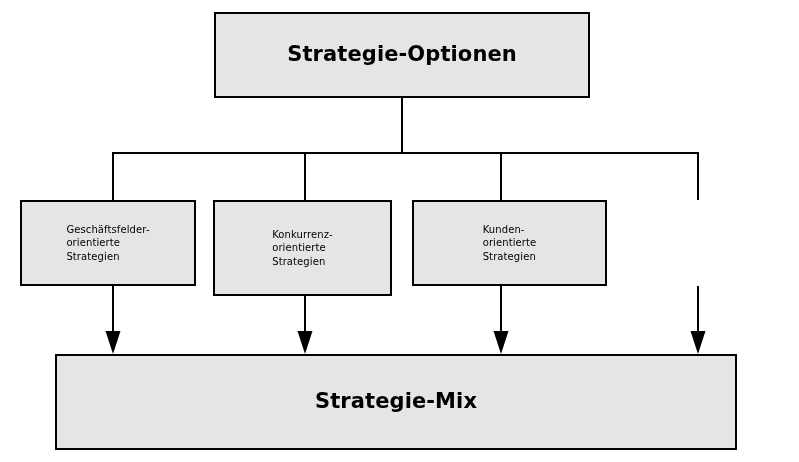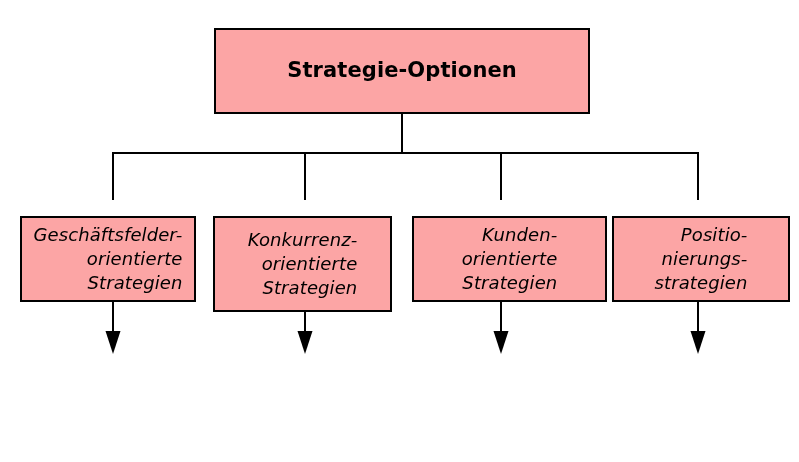--- a/index.html
+++ b/index.html
@@ -15,41 +15,39 @@
     position: relative;
     width: 799px;
     height: 462px;
     background: #ffffff;
     overflow: hidden;
   }
   .box {
     position: absolute;
     box-sizing: border-box;
     border: 2px solid #000000;
-    background: #fca5a5;
+    background: #e5e5e5;
     display: flex;
     align-items: center;
     justify-content: center;
-    text-align: right;
-    margin-top: 16px;
+    text-align: left;
   }
   .box-title {
     font-weight: bold;
     font-size: 21px;
     letter-spacing: 0.1px;
     line-height: 1.2;
     white-space: nowrap;
   }
   .box-body {
     font-weight: normal;
-    font-size: 18px;
+    font-size: 10px;
     line-height: 1.32;
     letter-spacing: 0.1px;
     padding: 0 4px;
-    font-style: italic;
   }
   
   #box-strategie-optionen {
     left: 214px;
     top: 12px;
     width: 376px;
     height: 86px;
   }
   
   #box-option-0 { left: 20px;  top: 200px; width: 176px; height: 86px; }
@@ -123,22 +121,18 @@
   </div>
 
   <div class="box" id="box-option-2">
     <span class="box-body">
       <span>Kunden-</span><br>
       <span>orientierte</span><br>
       <span>Strategien</span>
     </span>
   </div>
 
-  <div class="box" id="box-option-3">
-    <span class="box-body">
-      <span>Positio-</span><br>
-      <span>nierungs-</span><br>
-      <span>strategien</span>
-    </span>
+
+  <div class="box" id="box-strategie-mix">
+    <span class="box-title">Strategie-Mix</span>
   </div>
-
 
 </div>
 
 </body></html>

